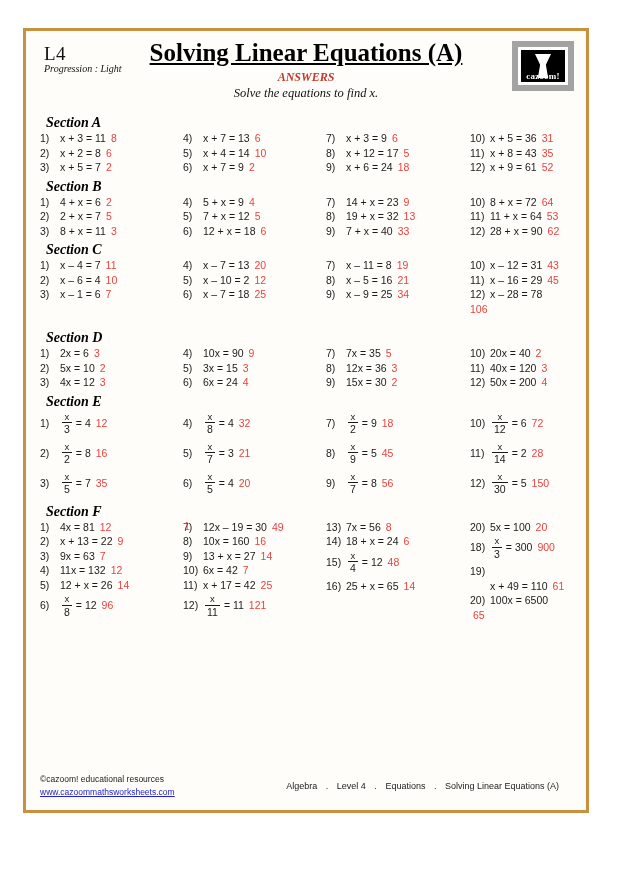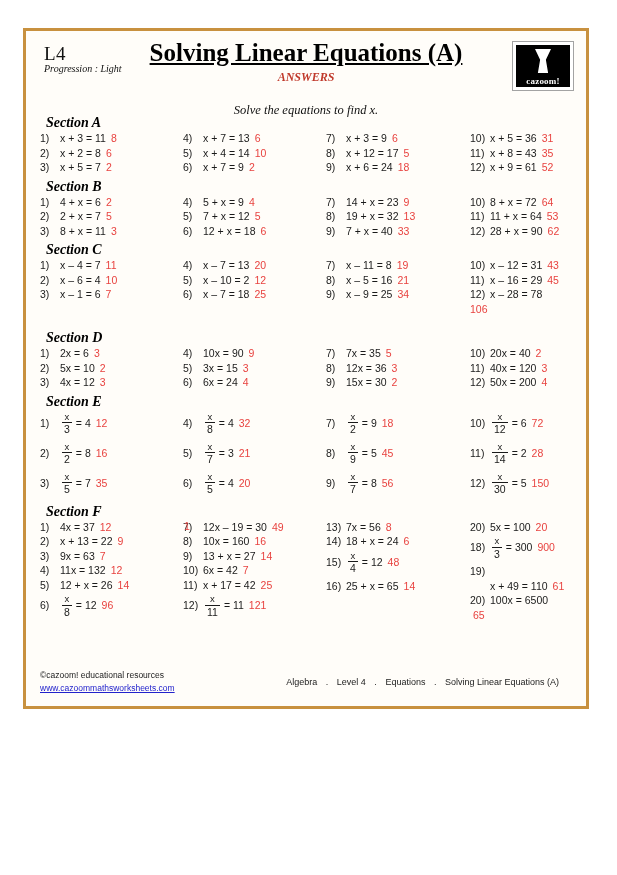--- a/index.html
+++ b/index.html
@@ -5,21 +5,21 @@
   html,body{margin:0;padding:0;}
   body{
     width:617px;height:875px;
     background:#ffffff;
     font-family:"Liberation Sans", sans-serif;
     overflow:hidden;
   }
   .page{
     position:absolute;
     left:23px;top:28px;
-    width:566px;height:681px;
+    width:566px;height:785px;
     border:3px solid #c8913f;
     background:#fffdf9;
     box-sizing:border-box;
   }
   .inner{
     position:absolute;
     left:0;top:0;right:0;bottom:0;
     padding:6px 10px 0 14px;
     box-sizing:border-box;
   }
@@ -44,26 +44,26 @@
     white-space:nowrap;
   }
   .answers{
     font-family:"Liberation Serif", serif;
     font-size:12px;font-style:italic;font-weight:700;color:#c0392b;
     margin-top:3px;
   }
   .subtitle{
     font-family:"Liberation Serif", serif;
     font-size:12.5px;font-style:italic;color:#111;
-    margin-top:18px;
+    margin-top:1px;
   }
   .logo{
     position:absolute;right:2px;top:4px;
     width:62px;height:50px;
-    border:1px solid #a3a3a3;
+    border:6px solid #a3a3a3;
     background:#fff;
     padding:3px;
     box-sizing:border-box;
   }
   .logo-inner{
     width:100%;height:100%;
     background:#000;
     position:relative;
   }
   .logo-cup{
@@ -594,21 +594,21 @@
           </div>
         </div>
       </div>
 
   <div class="section">
     <div class="sec-title">Section F</div>
     <div class="grid" id="secf-host">
           <div class="col c1">
             <div class="q">
               <span class="num">1)</span>
-              <span class="eq">4x = 37</span>
+              <span class="eq">4x = 81</span>
               <span class="ans">12</span>
             </div>
             <div class="q">
               <span class="num">2)</span>
               <span class="eq">x + 13 = 22</span>
               <span class="ans">9</span>
             </div>
             <div class="q">
               <span class="num">3)</span>
               <span class="eq">9x = 63</span>

